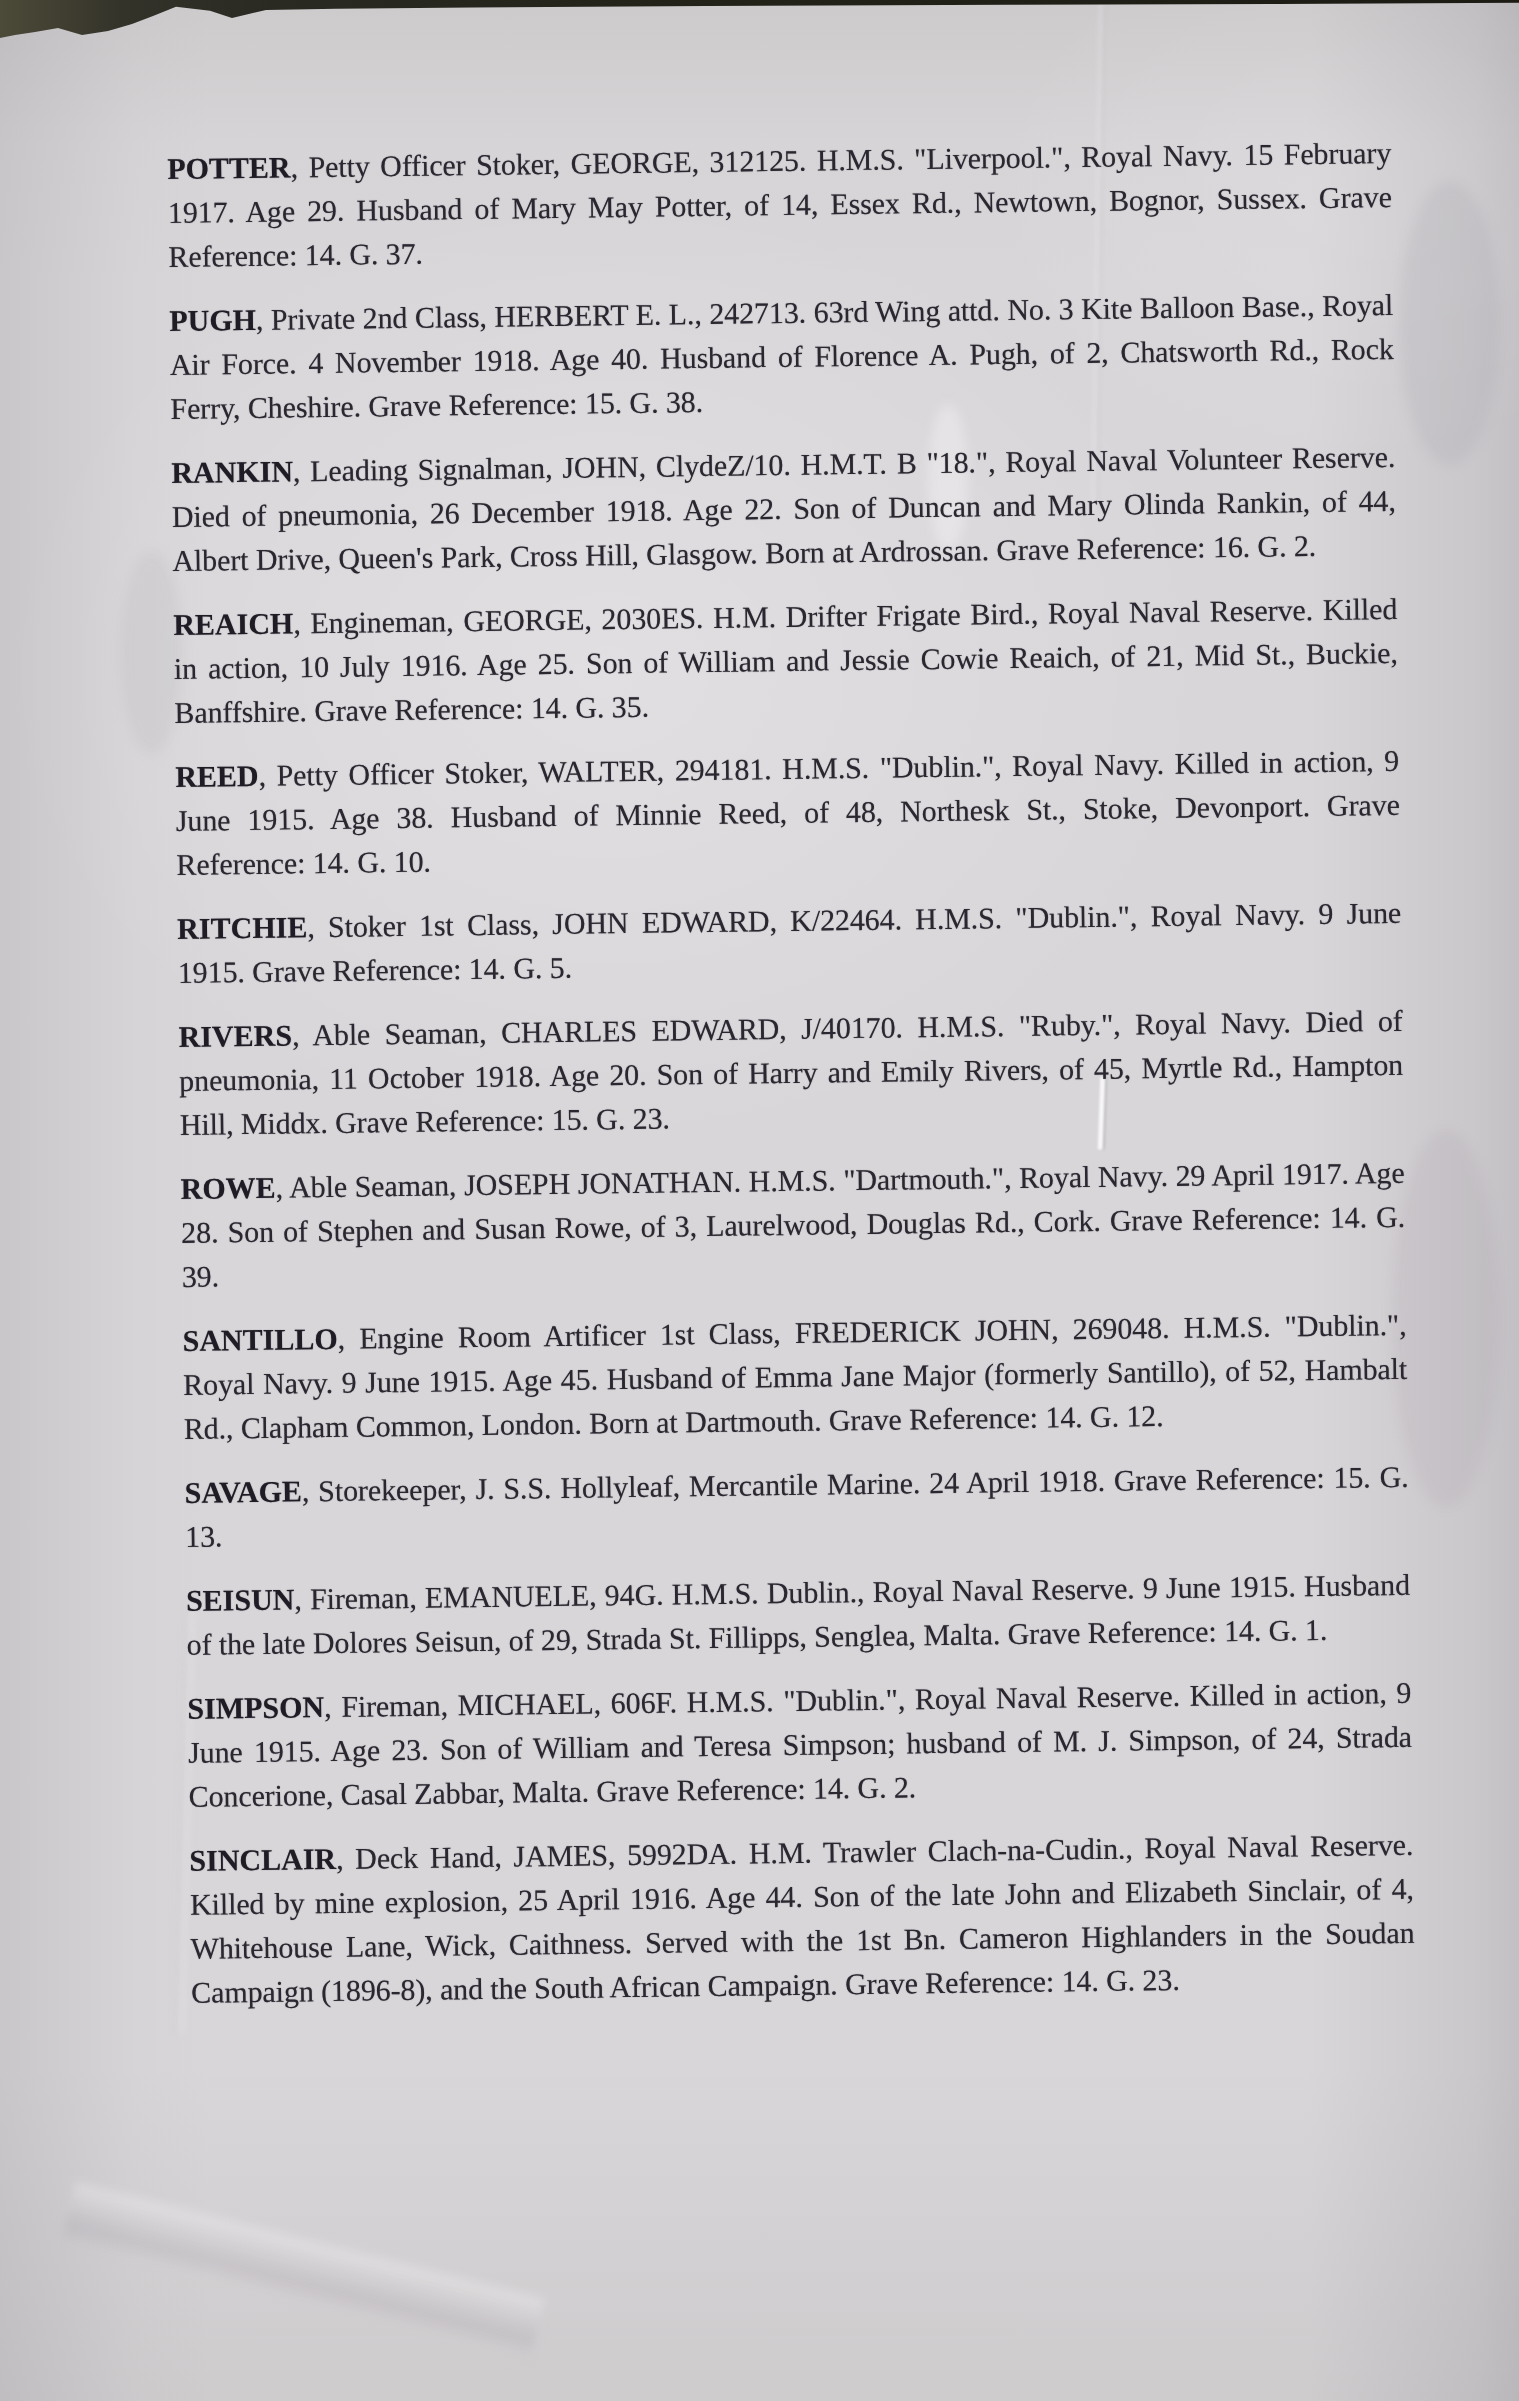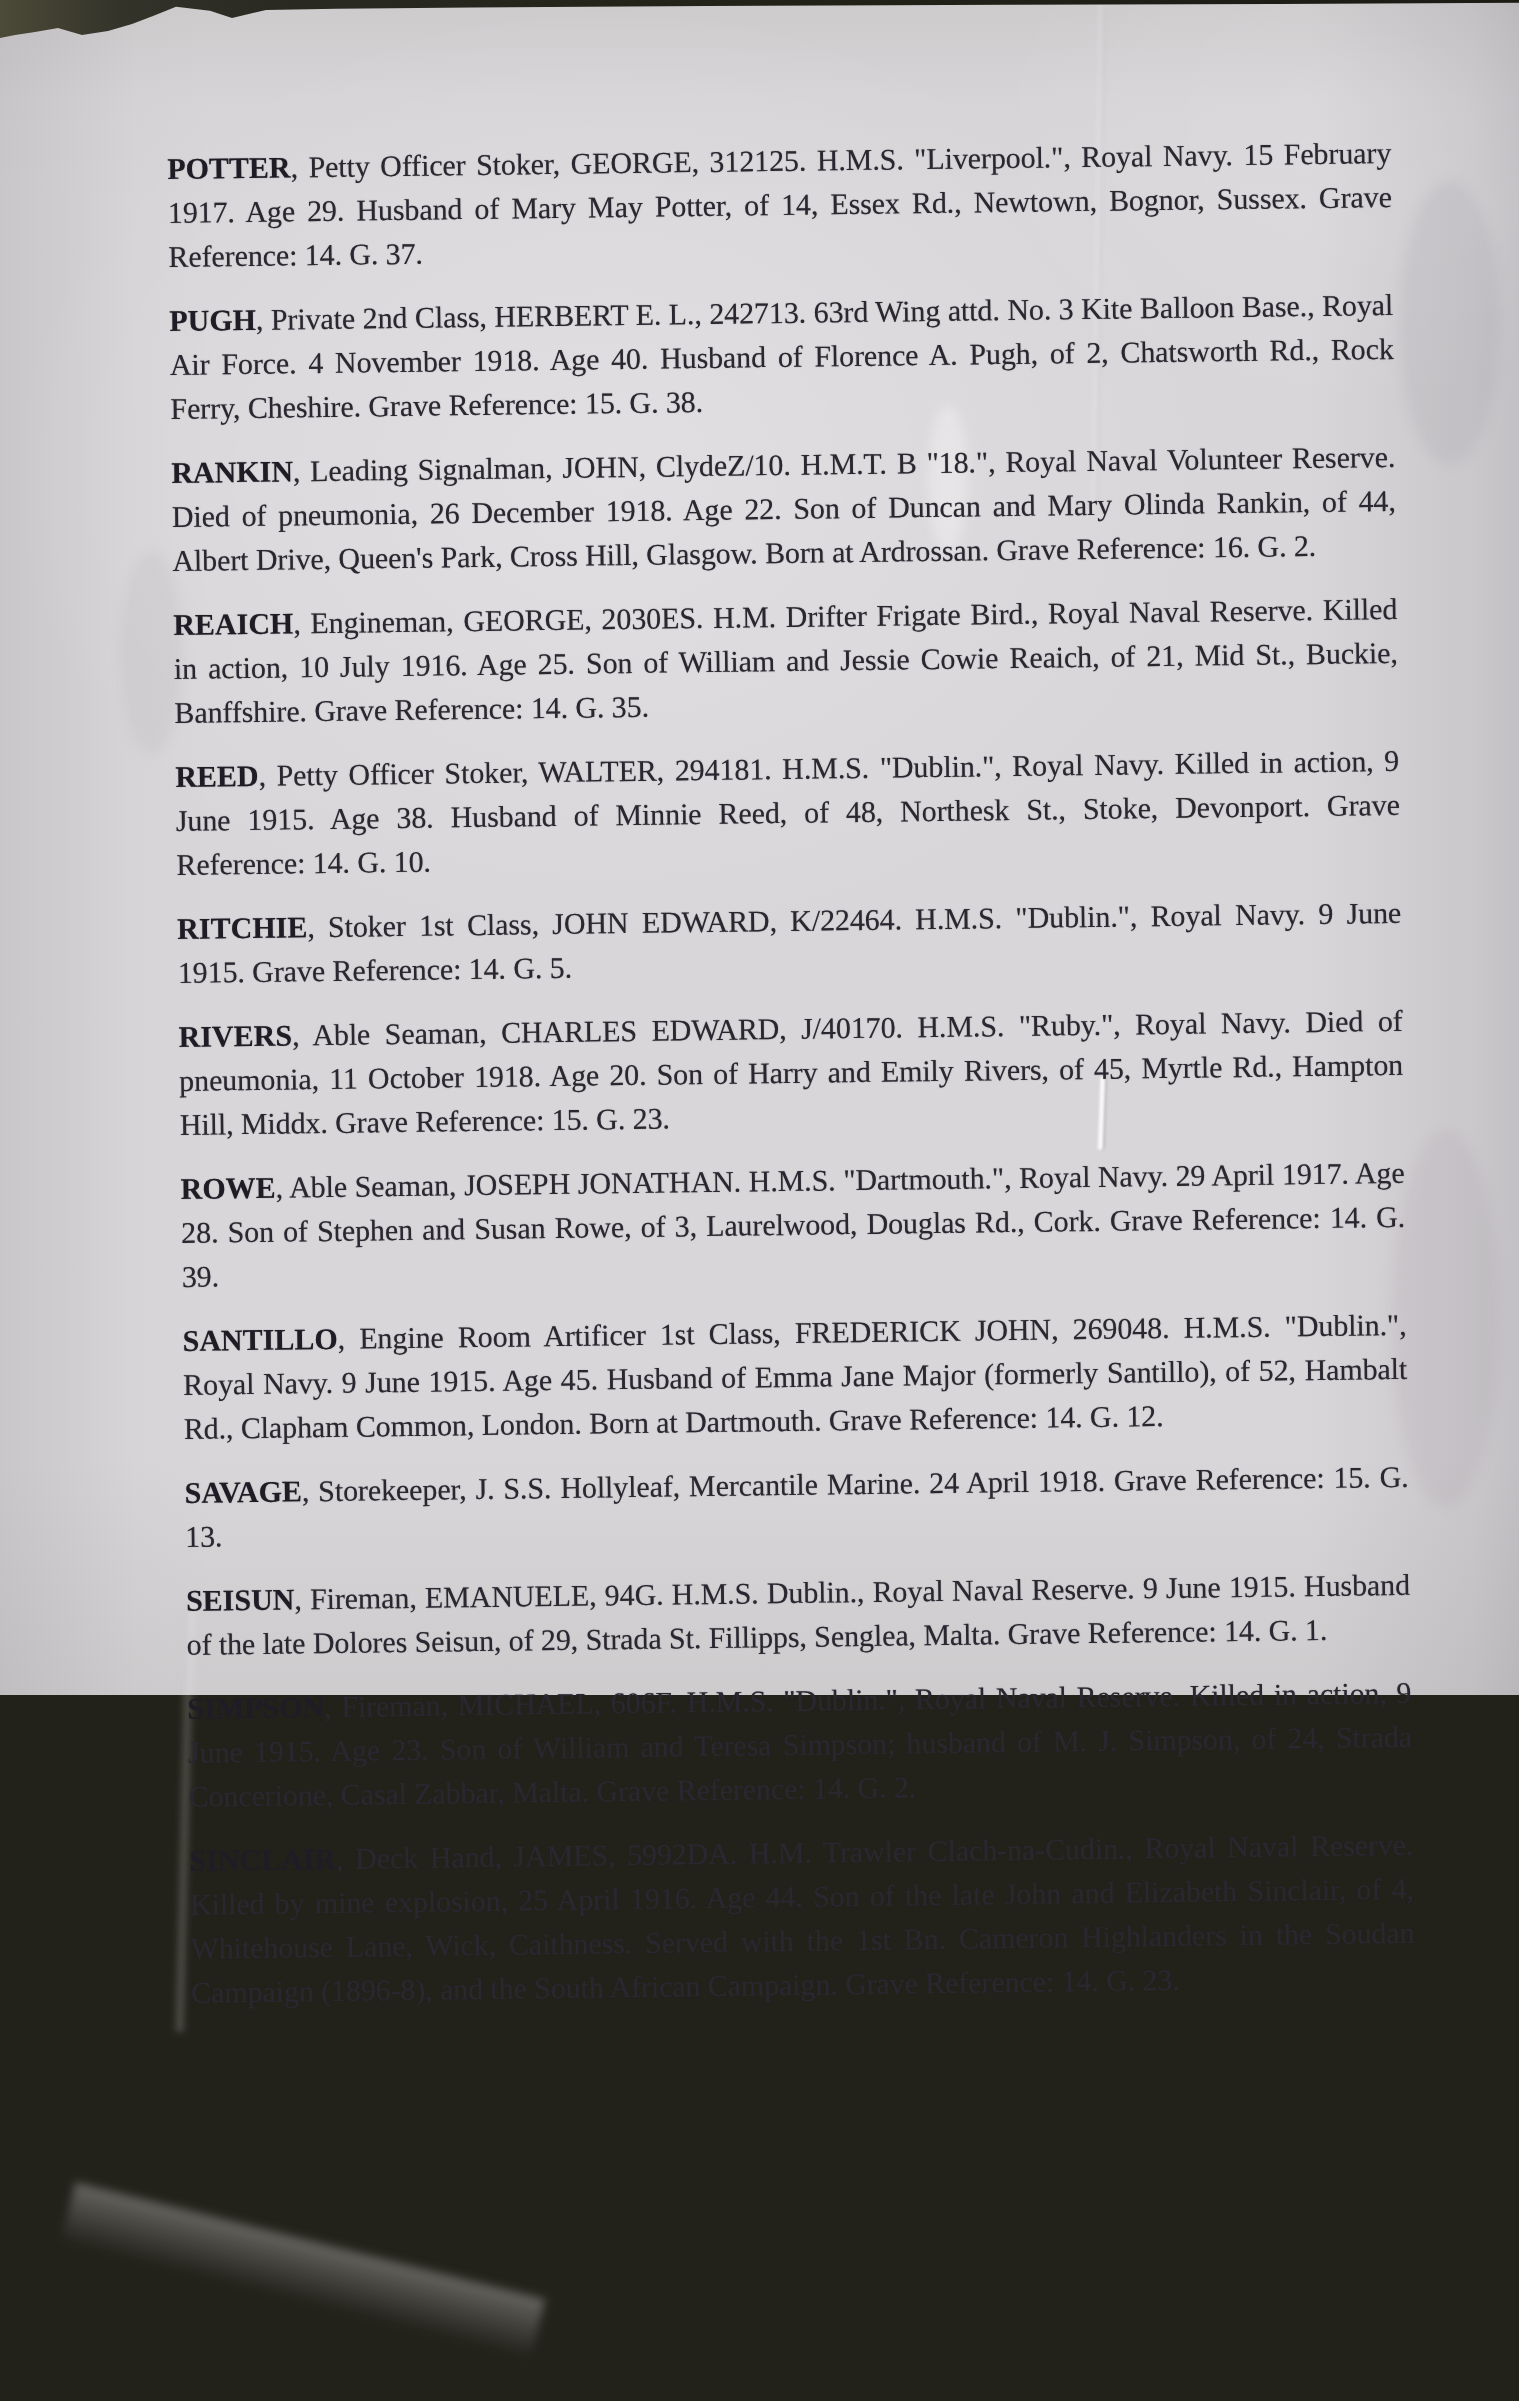--- a/index.html
+++ b/index.html
@@ -4,21 +4,21 @@
 <style>
   html,body{margin:0;padding:0;}
   body{
     width:1520px;height:2401px;
     position:relative;overflow:hidden;
     background:#23221a;
     font-family:"Liberation Serif","DejaVu Serif",serif;
   }
   
   .paper{
-    position:absolute;left:0;top:0;width:1520px;height:1695px;
+    position:absolute;left:0;top:0;width:1520px;height:2401px;
     background:
       radial-gradient(ellipse 942px 740px at 40% 28%, rgba(255,255,255,0.22), rgba(255,255,255,0) 65%),
       radial-gradient(ellipse 605px 471px at 88% 8%, rgba(255,255,255,0.10), rgba(255,255,255,0) 60%),
       linear-gradient(90deg, rgba(108,106,114,0.14) 0%, rgba(108,106,114,0.02) 9%, rgba(108,106,114,0.0) 14%, rgba(108,106,114,0.0) 86%, rgba(98,96,106,0.12) 97%, rgba(92,90,100,0.18) 100%),
       linear-gradient(180deg, rgba(120,118,112,0.12) 0%, rgba(120,118,112,0.02) 6%, rgba(120,118,112,0) 12%, rgba(120,118,112,0) 86%, rgba(112,110,106,0.10) 100%),
       #d9d6d9;
   }
   
   .top-dark{
     position:absolute;left:0;top:0;width:1520px;height:47px;

